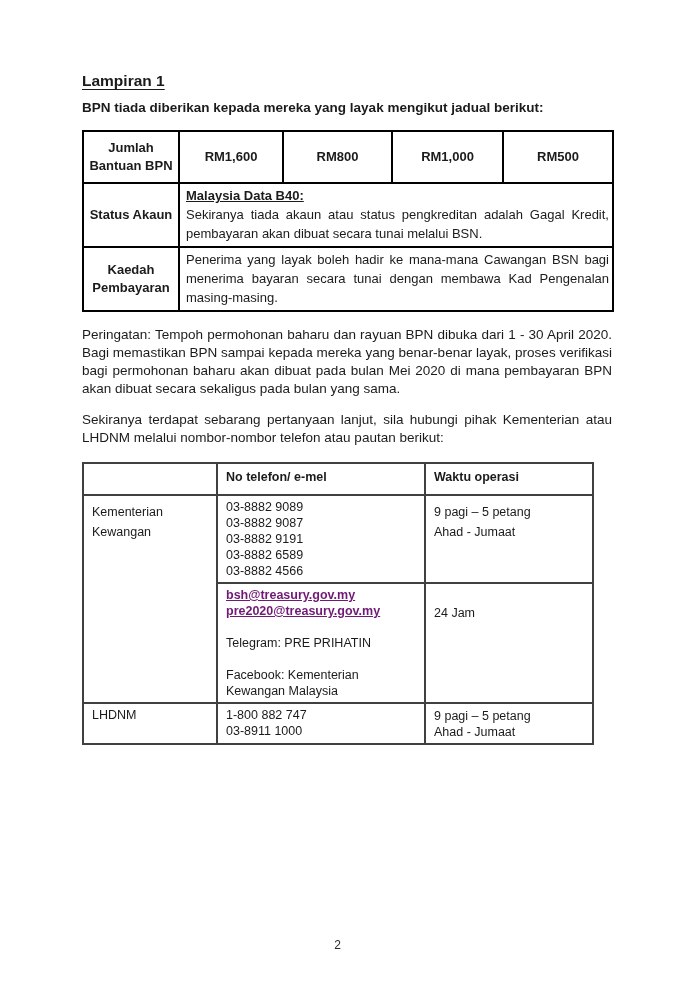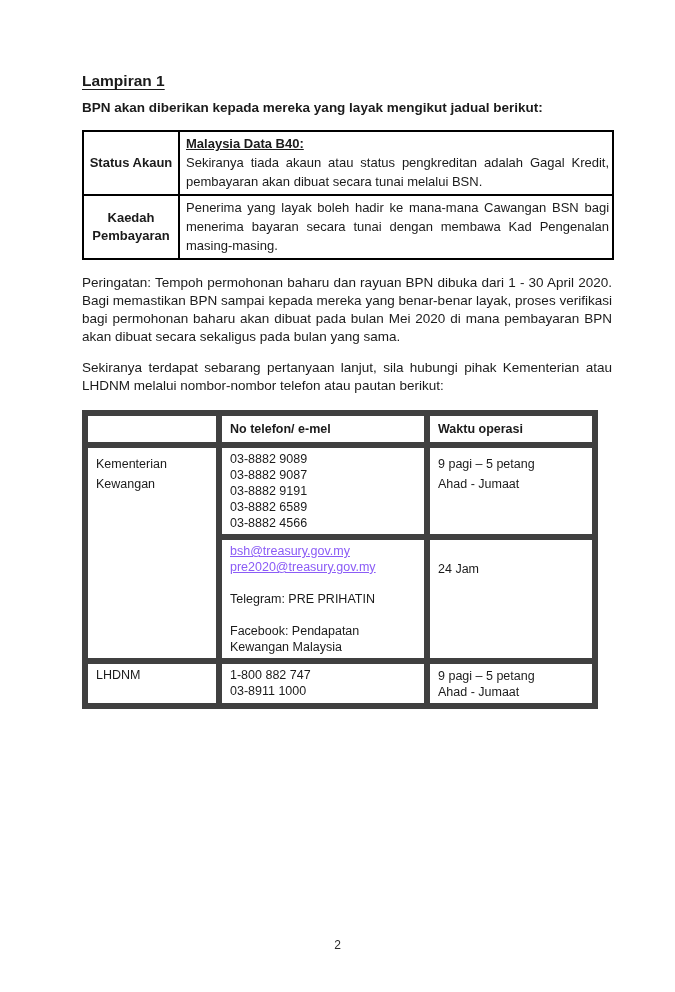--- a/index.html
+++ b/index.html
@@ -78,72 +78,81 @@
   .para.p2 { margin-top: 13px; }
   
   table.t2 {
     border-collapse: collapse;
     table-layout: fixed;
     width: 510px;
     margin-top: 15px;
     font-size: 12.5px;
   }
   table.t2 td {
-    border: 6px solid #404040;
+    border: 2px solid #404040;
     vertical-align: top;
     text-align: left;
     line-height: 16px;
     padding: 3px 8px;
   }
   col.c2-org { width: 134px; }
   col.c2-tel { width: 208px; }
   col.c2-hrs { width: 168px; }
   table.t2 tr.t2hdr td { height: 32px; font-weight: bold; padding-top: 5px; }
   table.t2 .org-name { white-space: pre-line; line-height: 20px; padding-top: 6px; }
   table.t2 .hours { white-space: pre-line; line-height: 20px; padding-top: 6px; }
   table.t2 .hours-sm { white-space: pre-line; line-height: 16px; padding-top: 4px; }
   .phone-line { line-height: 16px; }
   .spacer-line { height: 16px; }
   a.mail-link, .mail-link {
-    color: #8b5cf6;
+    color: #701a75;
     text-decoration: underline;
     cursor: pointer;
     line-height: 16px;
     display: block;
     width: max-content;
+    font-weight: bold;
   }
   .hours24 { padding-top: 21px !important; }
   
   .pagenum {
     position: absolute;
     top: 938px;
     left: 0;
     width: 100%;
     text-align: center;
     font-size: 12px;
     color: #2b2b2b;
   }
 </style>
 </head>
 <body>
 
 <div class="page">
 
   <h1 class="title">Lampiran 1</h1>
-  <p class="subtitle">BPN akan diberikan kepada mereka yang layak mengikut jadual berikut:</p>
+  <p class="subtitle">BPN tiada diberikan kepada mereka yang layak mengikut jadual berikut:</p>
 
   <table class="t1">
     <colgroup>
       <col class="c-label">
         <col class="c-b40ir">
         <col class="c-b40bj">
         <col class="c-m40ir">
         <col class="c-m40bj">
     </colgroup>
     <tbody>
+      <tr class="jml">
+        <td class="pre">Jumlah
+Bantuan BPN</td>
+        <td class="pre">RM1,600</td>
+        <td class="pre">RM800</td>
+        <td class="pre">RM1,000</td>
+        <td class="pre">RM500</td>
+      </tr>
       <tr>
         <td>Status Akaun</td>
         <td class="merged" colspan="4">
           <div class="merged-heading">Malaysia Data B40:</div>
           <span>Sekiranya tiada akaun atau status pengkreditan adalah Gagal Kredit, pembayaran akan dibuat secara tunai melalui BSN.</span>
         </td>
       </tr>
       <tr>
         <td class="pre">Kaedah
 Pembayaran</td>
@@ -182,21 +191,21 @@
         <td class="hours">9 pagi – 5 petang
 Ahad - Jumaat</td>
       </tr>
       <tr>
         <td>
           <a class="mail-link">bsh@treasury.gov.my</a>
           <a class="mail-link">pre2020@treasury.gov.my</a>
           <div class="spacer-line"></div>
           <div class="phone-line">Telegram: PRE PRIHATIN</div>
           <div class="spacer-line"></div>
-          <div class="phone-line">Facebook: Pendapatan Kewangan Malaysia</div>
+          <div class="phone-line">Facebook: Kementerian Kewangan Malaysia</div>
         </td>
         <td class="hours24">24 Jam</td>
       </tr>
       <tr>
         <td>LHDNM</td>
         <td>
           <div class="phone-line">1-800 882 747</div>
           <div class="phone-line">03-8911 1000</div>
         </td>
         <td class="hours-sm">9 pagi – 5 petang

